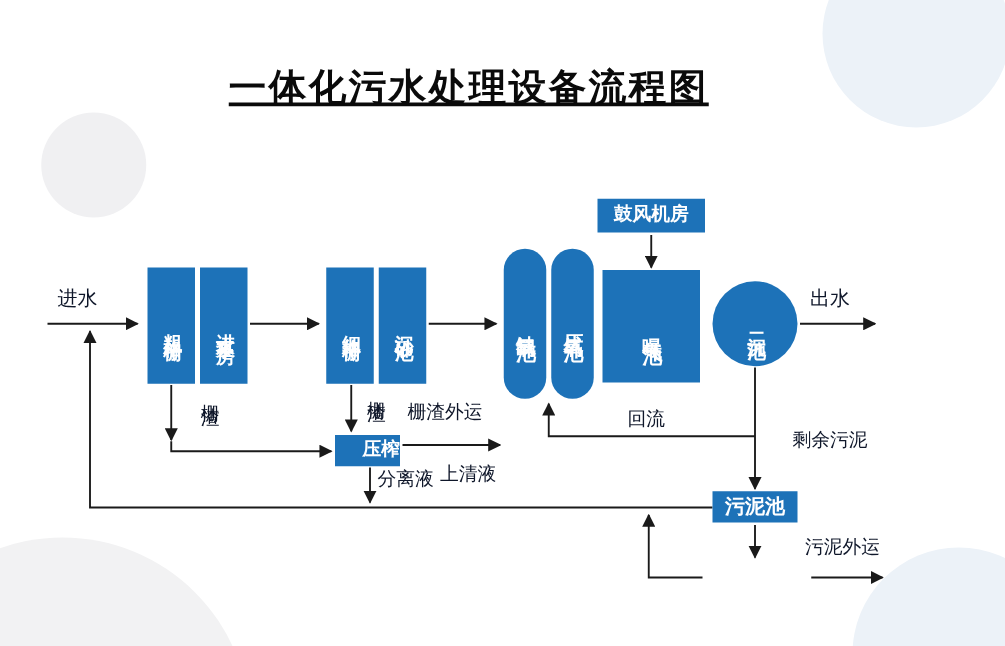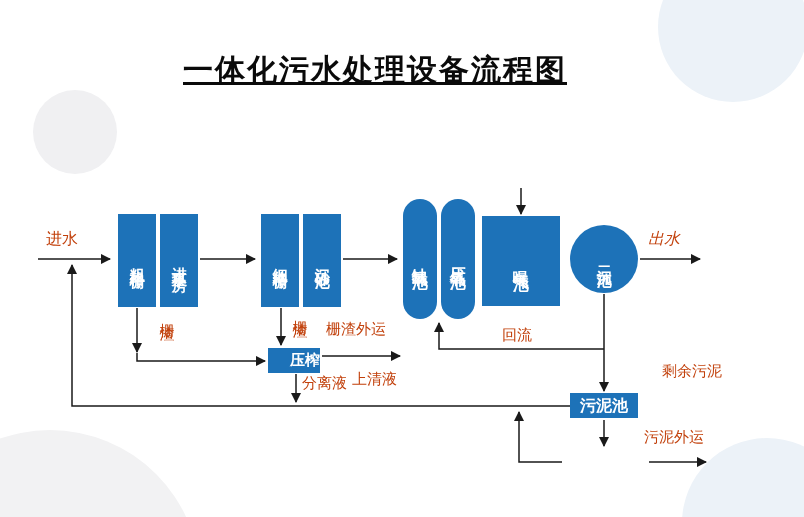--- a/index.html
+++ b/index.html
@@ -30,30 +30,30 @@
   .n-grit      { left:303px; top:214px; width:38px; height:93px; font-size:15px; }
   .n-anoxic    { left:403px; top:199px; width:34px; height:120px; border-radius:17px; }
   .n-anaerobic { left:441px; top:199px; width:34px; height:120px; border-radius:17px; }
   .n-aeration  { left:482px; top:216px; width:78px; height:90px; }
   .n-clarifier { left:570px; top:225px; width:68px; height:68px; border-radius:50%; font-size:15px; }
   .n-blower    { left:478px; top:159px; width:86px; height:27px; font-size:15px; }
   .n-press     { left:268px; top:348px; width:52px; height:25px; font-size:15px;justify-content:flex-end; }
   .n-sludge    { left:570px; top:393px; width:68px; height:25px; font-size:16px; }
   .n-dewater   { left:562px; top:449px; width:86px; height:27px; font-size:15px; }
 
-  .lbl { position:absolute; color:#c2410c; font-size:15px; z-index:2; white-space:nowrap; }
+  .lbl { position:absolute; color:#0f172a; font-size:15px; z-index:2; white-space:nowrap; }
   .l-inlet     { left:46px;  top:229px; font-size:16px; }
-  .l-outlet    { left:648px; top:229px; font-size:16px;font-style:italic; }
+  .l-outlet    { left:648px; top:229px; font-size:16px; }
   .l-scr1      { left:157px; top:311px; }
   .l-scr2      { left:290px; top:308px; }
   .l-scrout    { left:326px; top:320px; }
   .l-sep       { left:302px; top:374px; }
   .l-sup       { left:352px; top:370px; }
   .l-ret       { left:502px; top:326px; }
-  .l-excess    { left:634px; top:362px;margin-left:28px; }
+  .l-excess    { left:634px; top:343px; }
   .l-sludgeout { left:644px; top:428px; }
 </style>
 </head>
 <body>
 
 <div class="canvas">
 
   <div class="decor c1"></div>
   <div class="decor c2"></div>
   <div class="decor c3"></div>
@@ -104,20 +104,23 @@
   </div>
   <div class="node n-anaerobic">
     <span class="vtext">厌氧池</span>
   </div>
   <div class="node n-aeration">
     <span class="vtext">曝气池</span>
   </div>
   <div class="node n-clarifier">
     <span class="vtext">二沉池</span>
   </div>
+  <div class="node n-blower">
+    <span>鼓风机房</span>
+  </div>
   <div class="node n-press">
     <span>压榨</span>
   </div>
   <div class="node n-sludge">
     <span>污泥池</span>
   </div>
 
   <div class="lbl l-inlet">进水</div>
   <div class="lbl l-outlet">出水</div>
   <div class="lbl l-scr1 vtext">栅渣</div>

